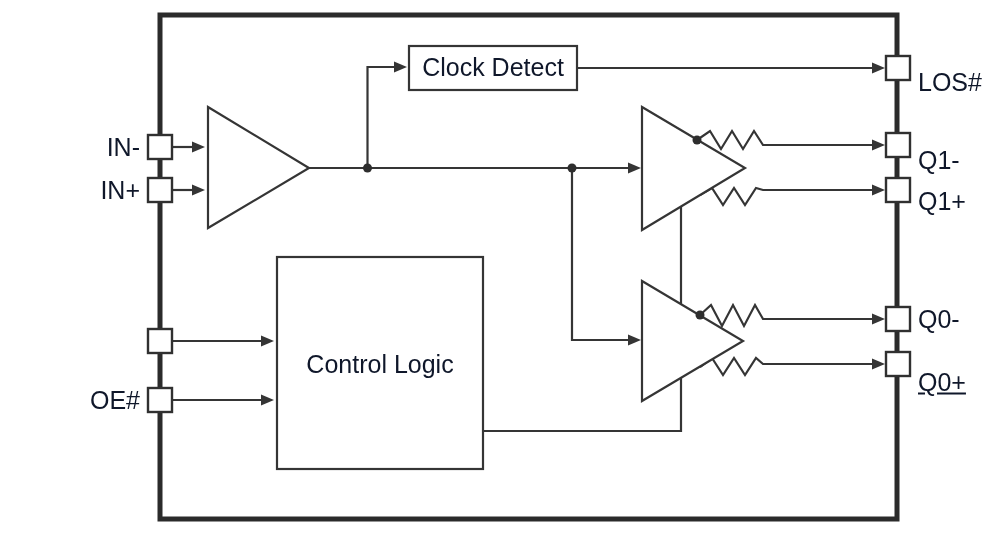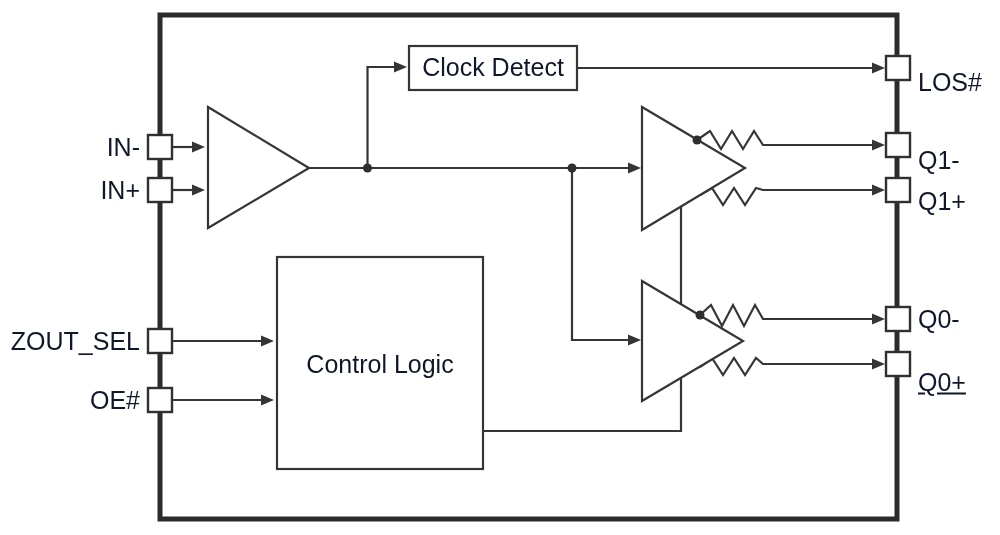--- a/index.html
+++ b/index.html
@@ -112,21 +112,20 @@
     <rect class="pin" x="886" y="178" width="24" height="24"></rect>
     <rect class="pin" x="886" y="307" width="24" height="24"></rect>
     <rect class="pin" x="886" y="352" width="24" height="24"></rect>
   </svg>
 
   <div class="lbl lbl-center" style="left:493px; top:67px;">Clock Detect</div>
   <div class="lbl lbl-center" style="left:380px; top:364px;">Control Logic</div>
 
   <div class="lbl lbl-left" style="top:147px;text-align:center;">IN-</div>
   <div class="lbl lbl-left" style="top:190px;">IN+</div>
-  <div class="lbl lbl-left" style="top:341px;">ZOUT_SEL</div>
   <div class="lbl lbl-left" style="top:400px;margin-left:42px;">OE#</div>
 
   <div class="lbl lbl-right" style="top:82px;text-align:center;">LOS#</div>
   <div class="lbl lbl-right" style="top:160px;">Q1-</div>
   <div class="lbl lbl-right" style="top:190px;margin-top:11px;">Q1+</div>
   <div class="lbl lbl-right" style="top:319px;text-align:center;">Q0-</div>
   <div class="lbl lbl-right" style="top:382px;text-decoration:underline;">Q0+</div>
 
 </div>
 

